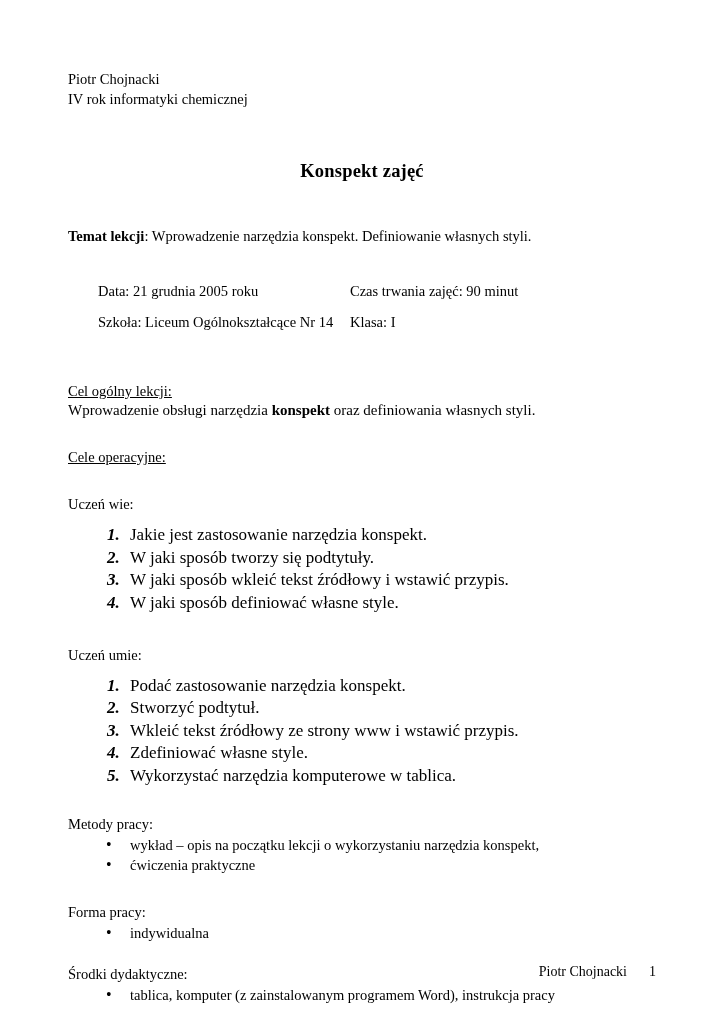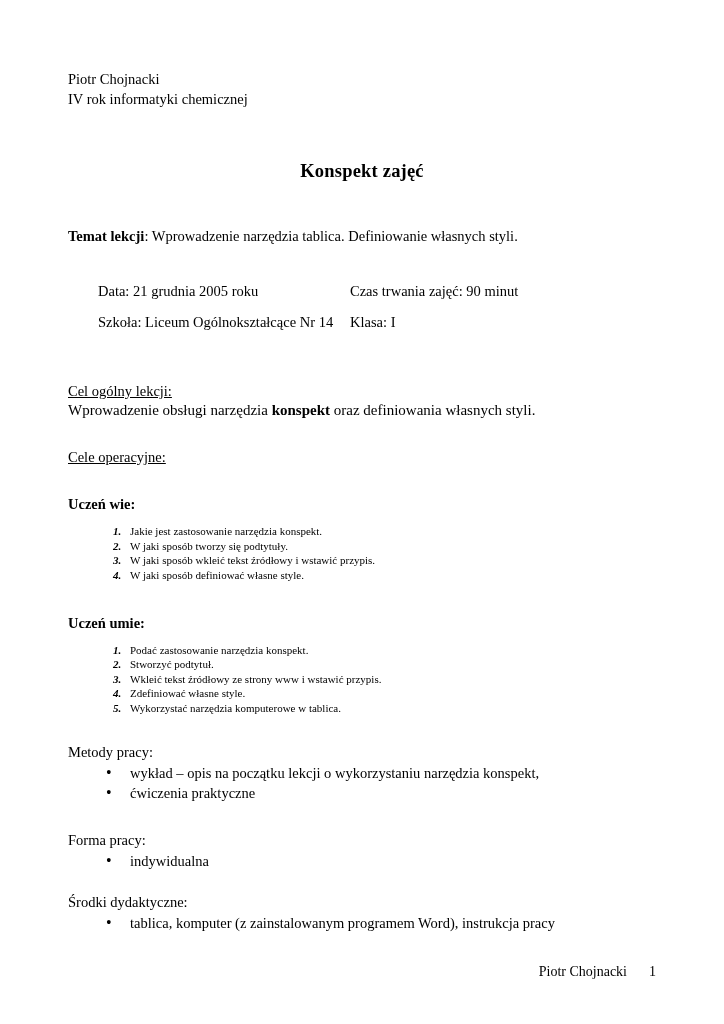--- a/index.html
+++ b/index.html
@@ -61,28 +61,28 @@
     text-decoration: underline;
     margin-top: 16px;
   }
   .block-gap-1 { margin-top: 52px; }
   .bold { font-weight: bold; }
 
   .para { font-size: 15px; margin-top: 2px; }
 
   .sub-head {
     font-size: 14.5px;
-    font-weight: bold;
+    font-weight: normal;
     margin-top: 30px;
   }
 
   ol.numbered {
     margin: 12px 0 0 0;
     padding-left: 56px;
-    font-size: 11px;
+    font-size: 17px;
   }
   ol.numbered li {
     font-style: normal;
     margin-bottom: 2.5px;
     padding-left: 6px;
   }
   ol.numbered li::marker {
     font-weight: bold;
     font-style: italic;
   }
@@ -125,21 +125,21 @@
 <div class="page">
 
   <div class="author-block">
     <div>Piotr Chojnacki</div>
     <div>IV rok informatyki chemicznej</div>
   </div>
 
   <div class="doc-title">Konspekt zajęć</div>
 
   <div class="topic-line">
-    <span class="lbl">Temat lekcji</span><span>: </span><span>Wprowadzenie narzędzia tablica. Definiowanie własnych styli.</span>
+    <span class="lbl">Temat lekcji</span><span>: </span><span>Wprowadzenie narzędzia konspekt. Definiowanie własnych styli.</span>
   </div>
 
   <div class="meta">
     <div class="meta-row">
       <span class="c1">Data: 21 grudnia 2005 roku</span>
       <span class="c2">Czas trwania zajęć: 90 minut</span>
     </div>
     <div class="meta-row">
       <span class="c1">Szkoła: Liceum Ogólnokształcące Nr 14</span>
       <span class="c2">Klasa: I</span>

